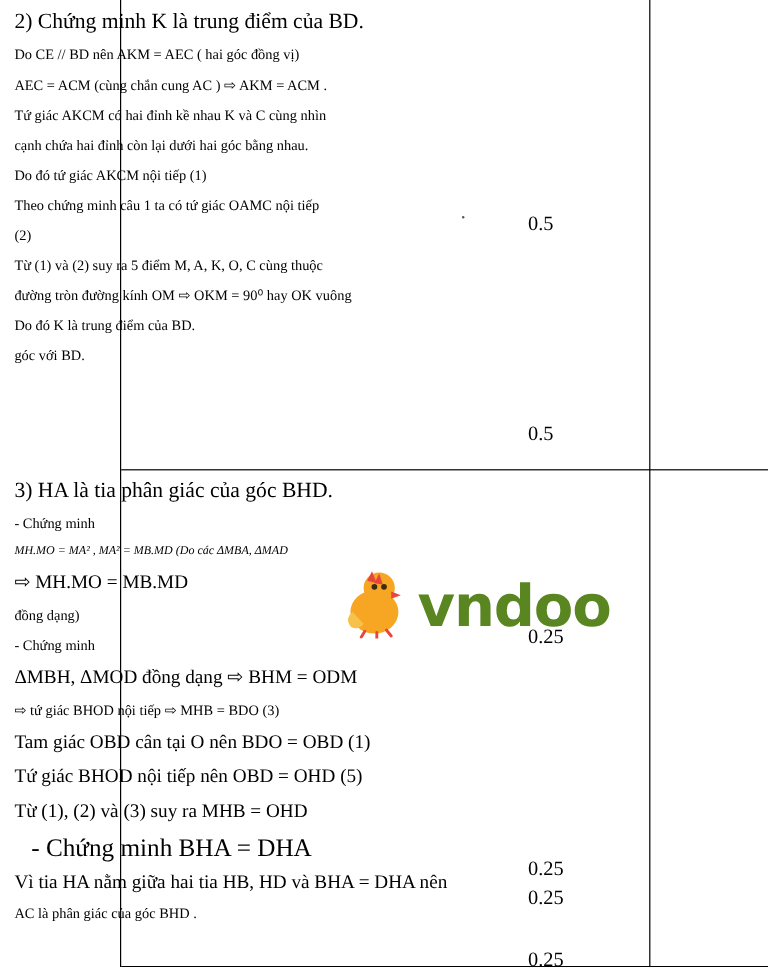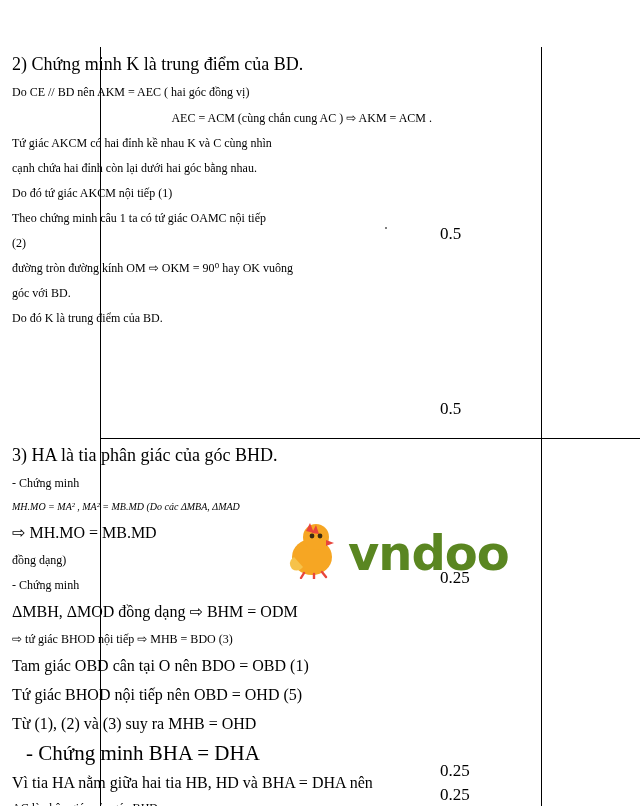--- a/index.html
+++ b/index.html
@@ -13,21 +13,20 @@
     font-family: "Liberation Serif", serif;
     color: #000000;
     position: relative;
     overflow: hidden;
   }
 
   .page {
     position: relative;
     width: 640px;
     height: 760px;
-    margin-top: 47px;
   }
 
   
   .table {
     position: absolute;
     left: 100px;
     top: 0;
     width: 540px;
     height: 806px;
     box-sizing: border-box;
@@ -120,29 +119,30 @@
 
   <div class="table">
     <div class="col-divider score"></div>
     <div class="row-divider" style="top: 391px;"></div>
     <div class="row-divider" style="top: 805px;"></div>
   </div>
 
   <div class="content" style="top: 8px;">
     <p class="line" style="font-size:18px; margin-bottom:13px;">2) Chứng minh K là trung điểm của BD.</p>
     <p class="line" style="margin-bottom:14px;">Do CE // BD nên AKM = AEC ( hai góc đồng vị)</p>
-    <p class="line" style="margin-bottom:13px;text-align:right;">AEC = ACM (cùng chắn cung AC ) ⇨ AKM = ACM .</p>
+    <p class="line" style="margin-bottom:13px;">AEC = ACM (cùng chắn cung AC ) ⇨ AKM = ACM .</p>
     <p class="line" style="margin-bottom:13px;">Tứ giác AKCM  có hai đỉnh kề nhau K và C cùng nhìn</p>
     <p class="line" style="margin-bottom:13px;">cạnh chứa hai đỉnh còn lại dưới hai góc bằng nhau.</p>
     <p class="line" style="margin-bottom:13px;">Do đó tứ giác AKCM nội tiếp (1)</p>
     <p class="line" style="margin-bottom:13px;">Theo chứng minh câu 1 ta có tứ giác OAMC nội tiếp</p>
     <p class="line" style="margin-bottom:13px;">(2)</p>
+    <p class="line" style="margin-bottom:13px;">Từ (1) và (2) suy ra 5 điểm M, A, K, O, C cùng thuộc</p>
     <p class="line" style="margin-bottom:13px;">đường tròn đường kính OM ⇨  OKM = 90⁰ hay  OK vuông</p>
+    <p class="line" style="margin-bottom:13px;">Do đó K là trung điểm của BD.</p>
     <p class="line" style="margin-bottom:13px;">góc với BD.</p>
-    <p class="line" style="margin-bottom:13px;">Do đó K là trung điểm của BD.</p>
   </div>
 
   <div class="score-cell" style="top: 177px;">0.5</div>
   <div class="score-cell" style="top: 352px;">0.5</div>
 
   <div class="content" style="top: 399px;">
     <p class="line" style="font-size:18px; margin-bottom:13px;">3) HA là tia phân giác của góc BHD.</p>
     <p class="line" style="margin-bottom:13px;">-  Chứng minh</p>
     <p class="line" style="margin-bottom:13px; font-size:10px;font-style:italic;">MH.MO = MA² ,   MA² = MB.MD   (Do các ΔMBA, ΔMAD</p>
     <p class="line" style="margin-bottom:13px; font-size:16px;">⇨  MH.MO = MB.MD</p>

